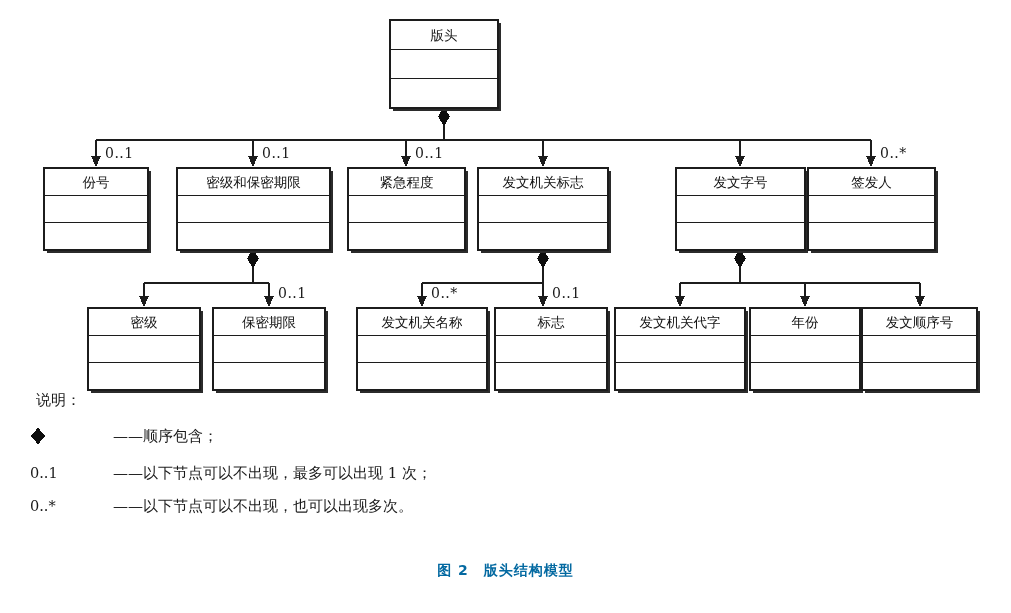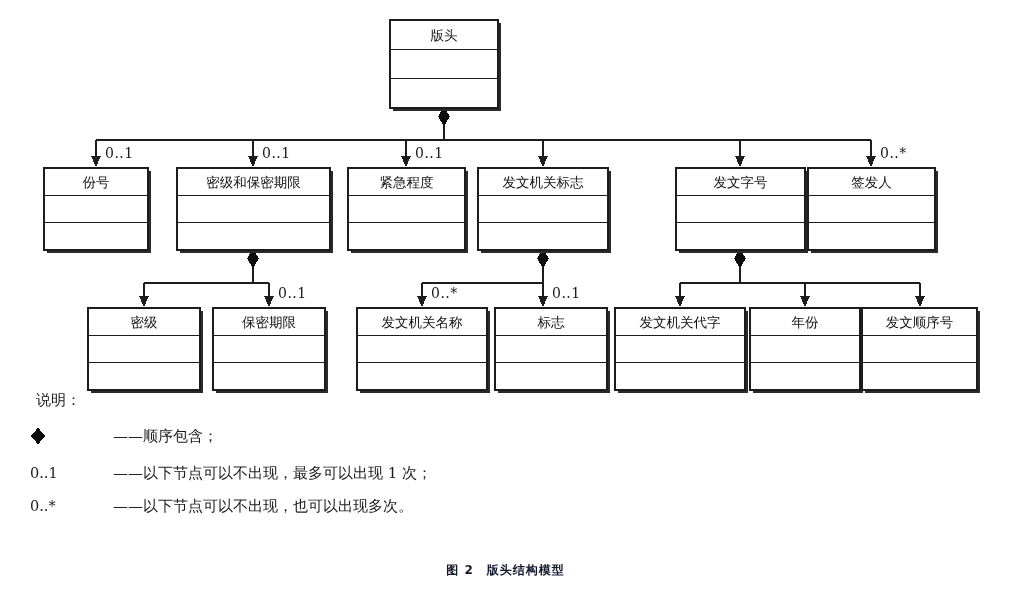--- a/index.html
+++ b/index.html
@@ -84,22 +84,22 @@
   .legend-diamond {
     fill: #0d0d0d;
   }
   .caption {
     position: absolute;
     left: 0;
     width: 1011px;
     text-align: center;
     font-family: "DejaVu Sans", "Liberation Sans", sans-serif;
     font-weight: bold;
-    font-size: 12px;
-    color: #0f172a;
+    font-size: 14px;
+    color: #0369a1;
     letter-spacing: 1px;
   }
 </style>
 </head>
 <body>
 
 <div id="diagram-root">
   <svg class="canvas" viewBox="0 0 1011 613">
     <g id="edges-layer">
         <g>

